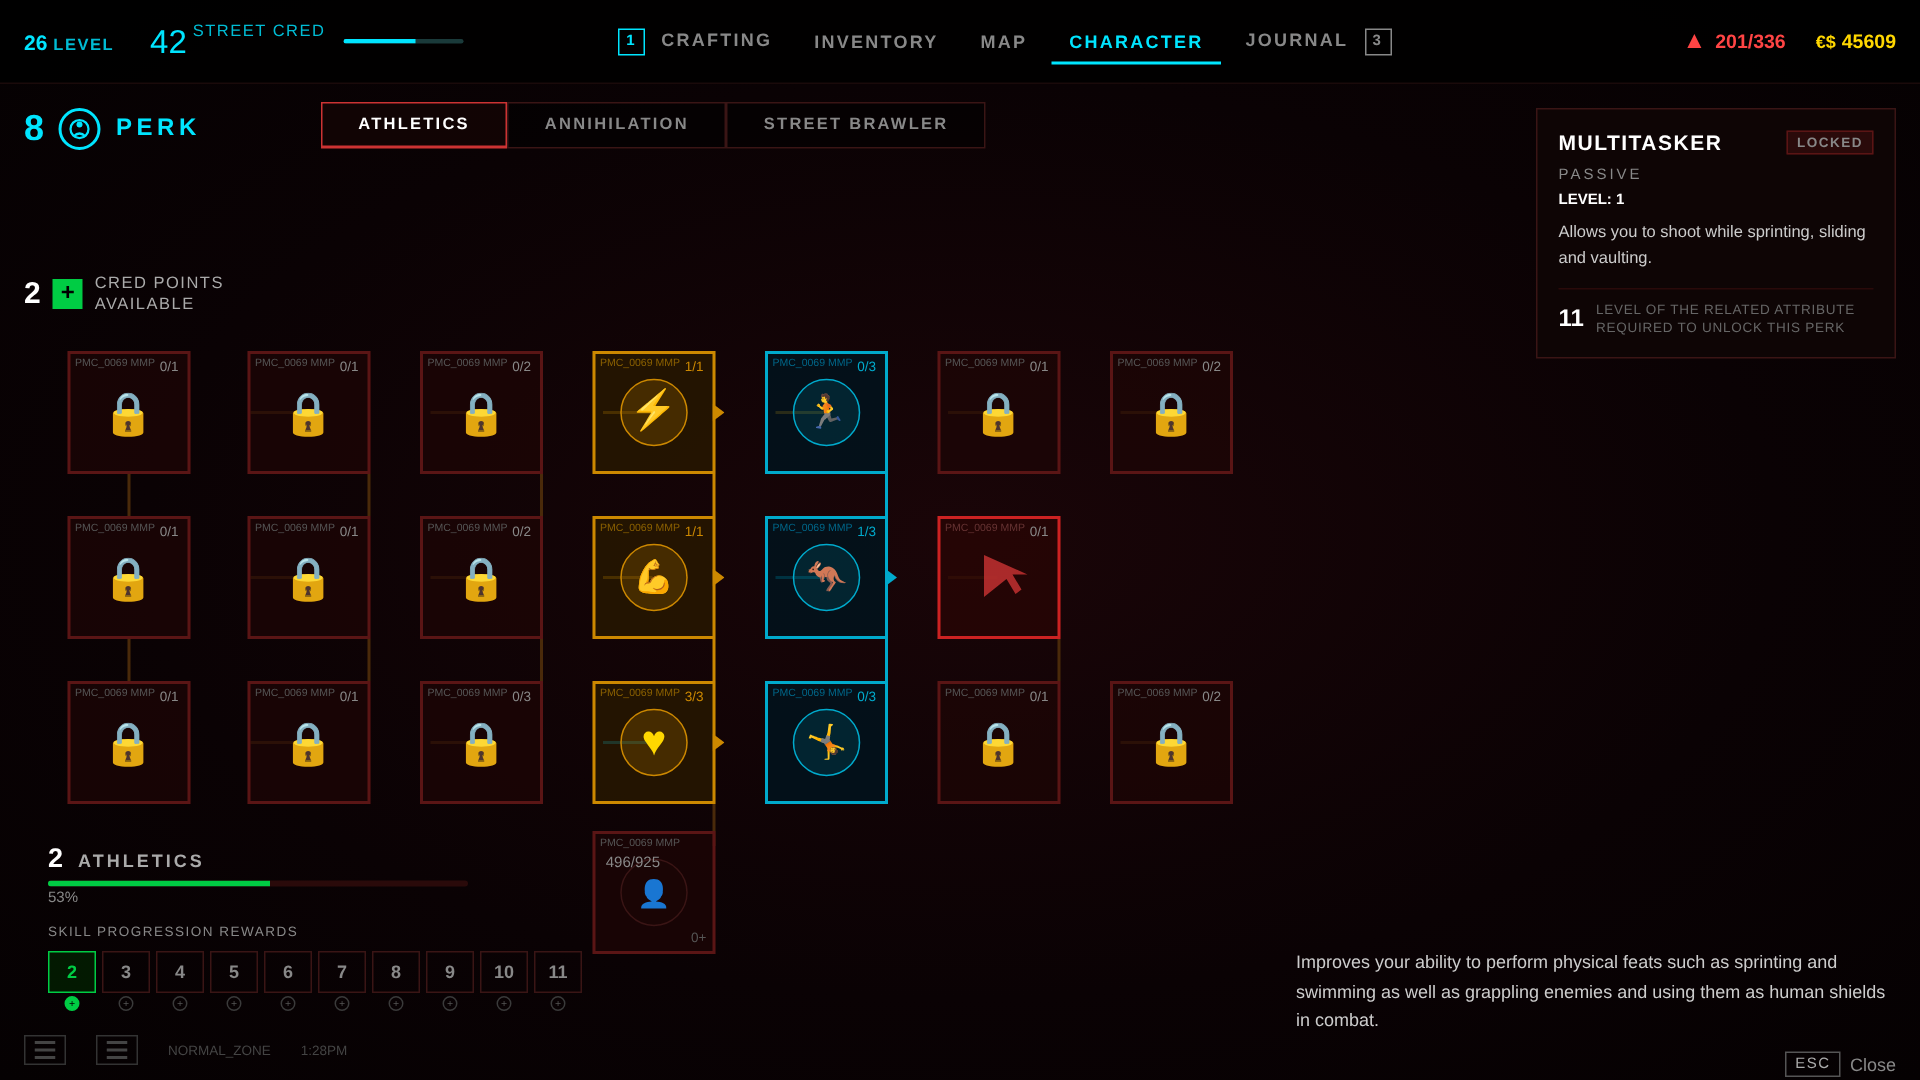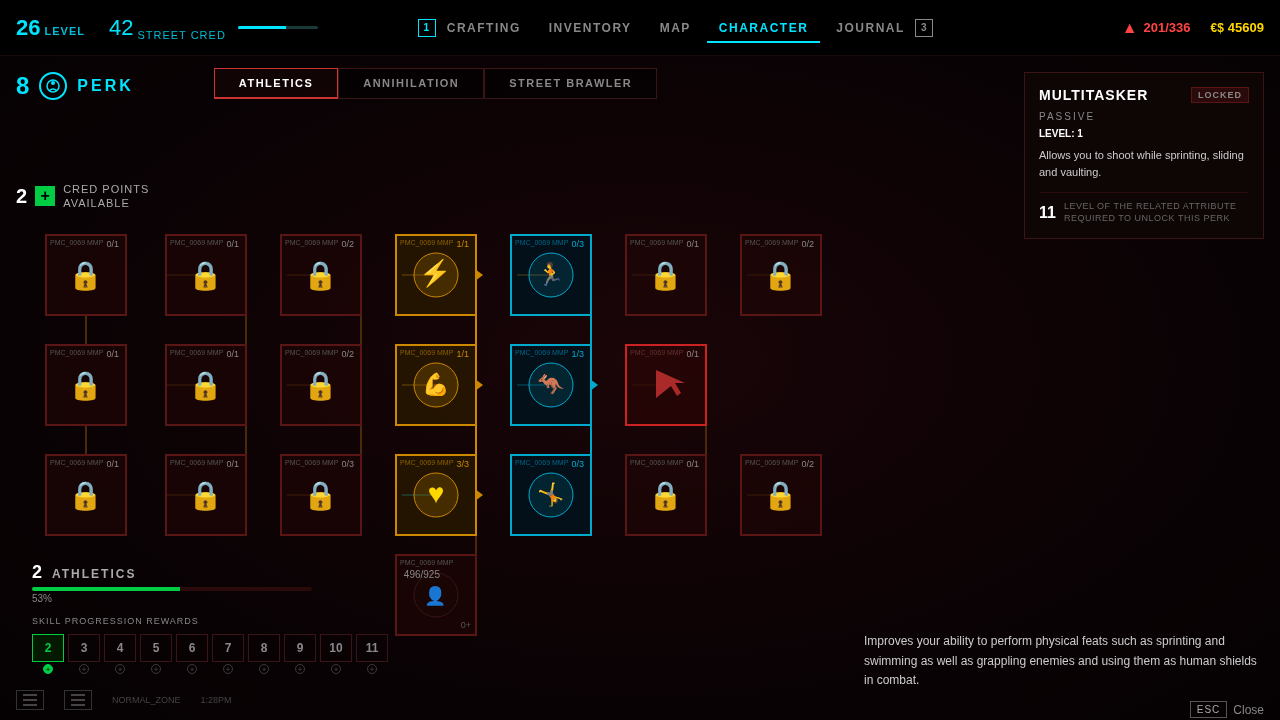--- a/index.html
+++ b/index.html
@@ -34,26 +34,26 @@
     }
 
     .stat-level {
       display: flex;
       align-items: baseline;
       gap: 4px;
       color: #00e5ff;
       font-weight: bold;
       font-size: 13px;
     }
-    .stat-level .num { font-size: 22px; color: #00e5ff; }
+    .stat-level .num { font-size: 14px; color: #00e5ff; }
     .stat-level .label { font-size: 11px; letter-spacing: 1px; color: #00bcd4; }
 
     .stat-cred {
       display: flex;
-      align-items: flex-end;
+      align-items: flex-start;
       gap: 4px;
       margin-left: 24px;
       color: #00e5ff;
       font-size: 13px;
     }
     .stat-cred .num { font-size: 22px; color: #00e5ff; }
     .stat-cred .label { font-size: 11px; letter-spacing: 1px; color: #00bcd4; }
 
     .cred-bar {
       width: 80px;

